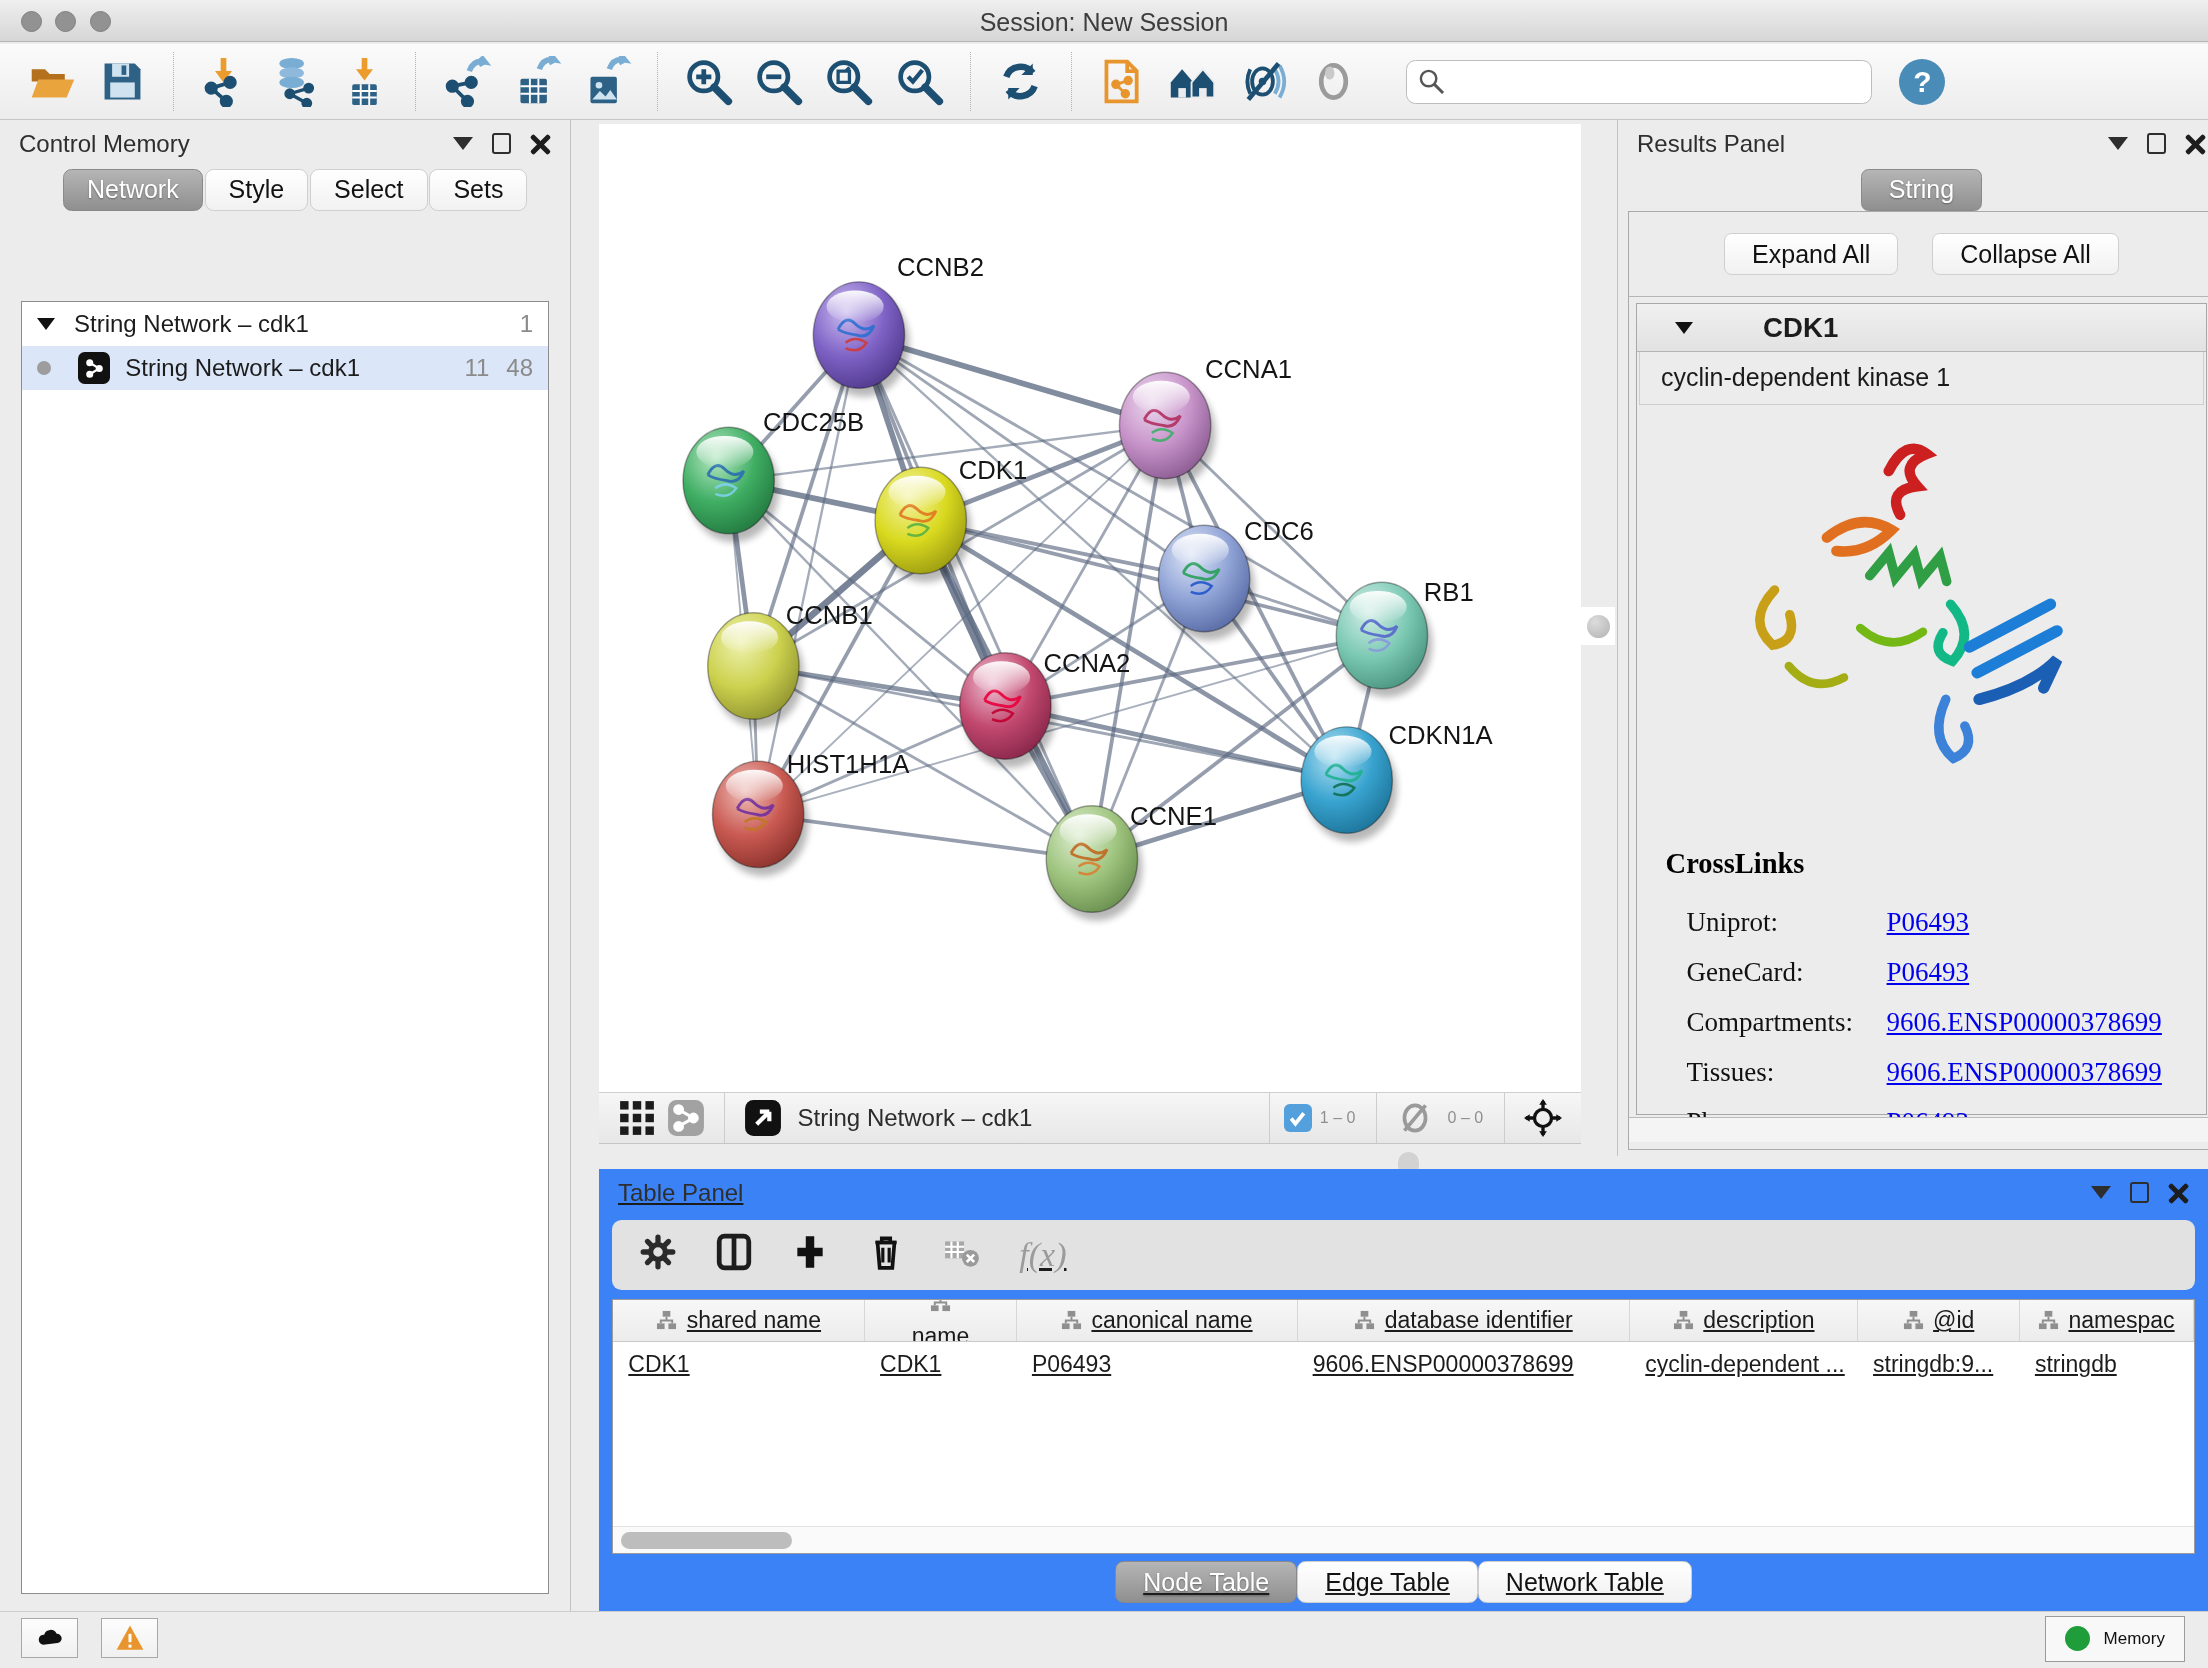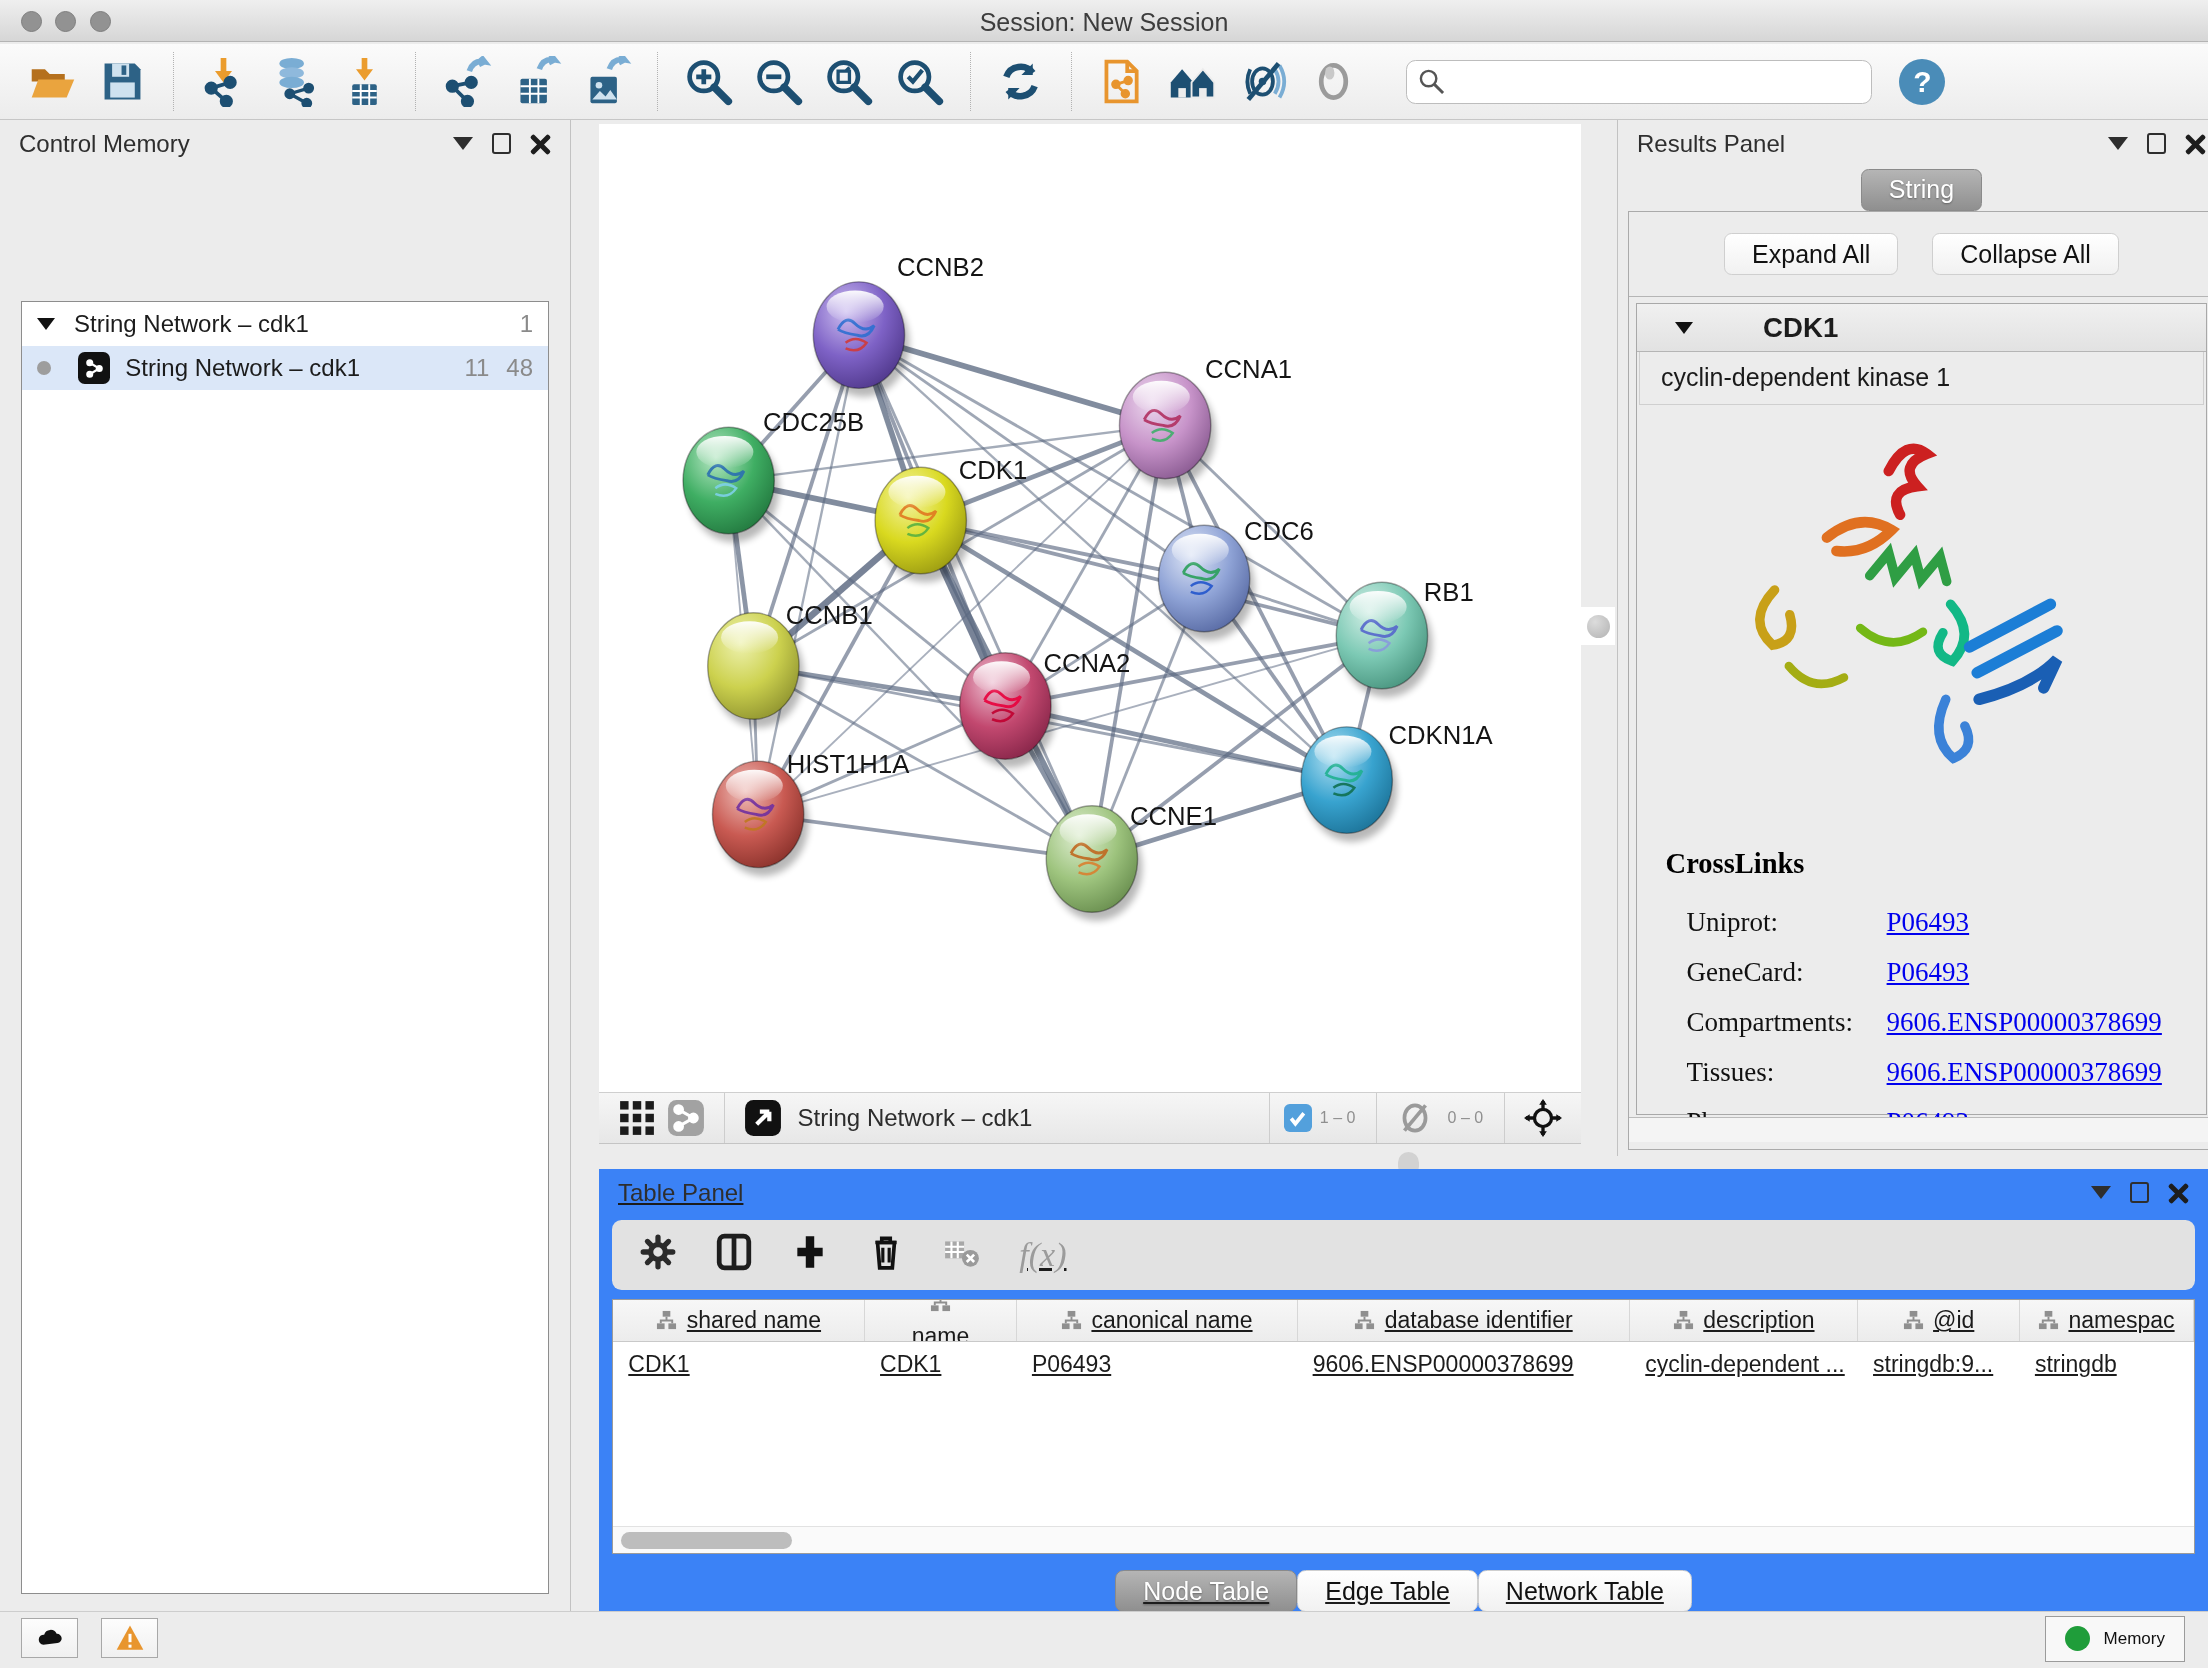--- a/index.html
+++ b/index.html
@@ -102,21 +102,21 @@
   .tp-toolbar svg { width:38px; height:38px; }
   .fx { font-family:"Liberation Serif", serif; font-style:italic; font-size:34px; color:#9b9b9b; }
   .tbl-wrap { margin:9.5px 13.3px 0 13.3px; border:1.9px solid #9b9b9b; background:#fff; height:255px; position:relative; }
   .tbl-head { display:flex; height:42px; background:linear-gradient(#f7f7f7,#ececec); border-bottom:1px solid #c9c9c9; }
   .tbl-hcell { display:flex; align-items:center; justify-content:center; gap:9.5px; font-size:23px; color:#1a1a1a; border-right:1px solid #d7d7d7; overflow:hidden; white-space:nowrap; }
   .tbl-hcell svg { width:21px; height:21px; flex:none; }
   .tbl-row { display:flex; height:44px; }
   .tbl-cell { display:flex; align-items:center; padding-left:15px; font-size:23px; overflow:hidden; white-space:nowrap; }
   .tbl-scroll { position:absolute; left:0; right:0; bottom:0; height:27px; background:#fafafa; border-top:1px solid #e2e2e2; }
   .tbl-thumb { position:absolute; left:7.6px; top:4.8px; width:171px; height:17px; border-radius:8.6px; background:#bdbdbd; }
-  .tp-tabs { display:flex; justify-content:center; margin-top:16px; }
+  .tp-tabs { display:flex; justify-content:center; margin-top:7px; }
   .tp-tabs .tabbtn { border-radius:8.6px; }
 
   
   .statusbar { position:absolute; left:0; top:1611px; width:2208px; height:57px; background:#ececec; border-top:1px solid #cdcdcd; }
   .sb-btn { position:absolute; top:5.7px; width:57px; height:40px; background:linear-gradient(#fdfdfd,#f0f0f0);
     border:1.9px solid #a8a8a8; display:flex; align-items:center; justify-content:center; }
   .sb-btn svg { width:30px; height:30px; }
   .memory-btn { position:absolute; right:23px; top:3.8px; height:46px; padding:0 19px; background:#f8f8f8; border:1.9px solid #9b9b9b;
     display:flex; align-items:center; gap:13.3px; font-size:17px; color:#111; }
   .memory-dot { width:25px; height:25px; border-radius:50%; background:#1f9d3a; }
@@ -300,20 +300,26 @@
   </div>
 
   <div class="control-panel">
     <div class="panel-head">
       <span class="panel-title">Control Memory</span>
       <span class="panel-ctrls">
         <span class="tri-down"></span>
         <span class="float-box"></span>
         <span class="close-x"></span>
       </span>
+    </div>
+    <div class="cp-tabs">
+      <div class="tabbtn active">Network</div>
+      <div class="tabbtn">Style</div>
+      <div class="tabbtn">Select</div>
+      <div class="tabbtn">Sets</div>
     </div>
     <div class="net-list">
       <div class="net-row">
         <span class="mini-tri"></span>
         <span>String Network – cdk1</span>
         <span class="spacer"></span>
         <span class="cnt">1</span>
       </div>
       <div class="net-row selected">
         <span class="dot"></span>

